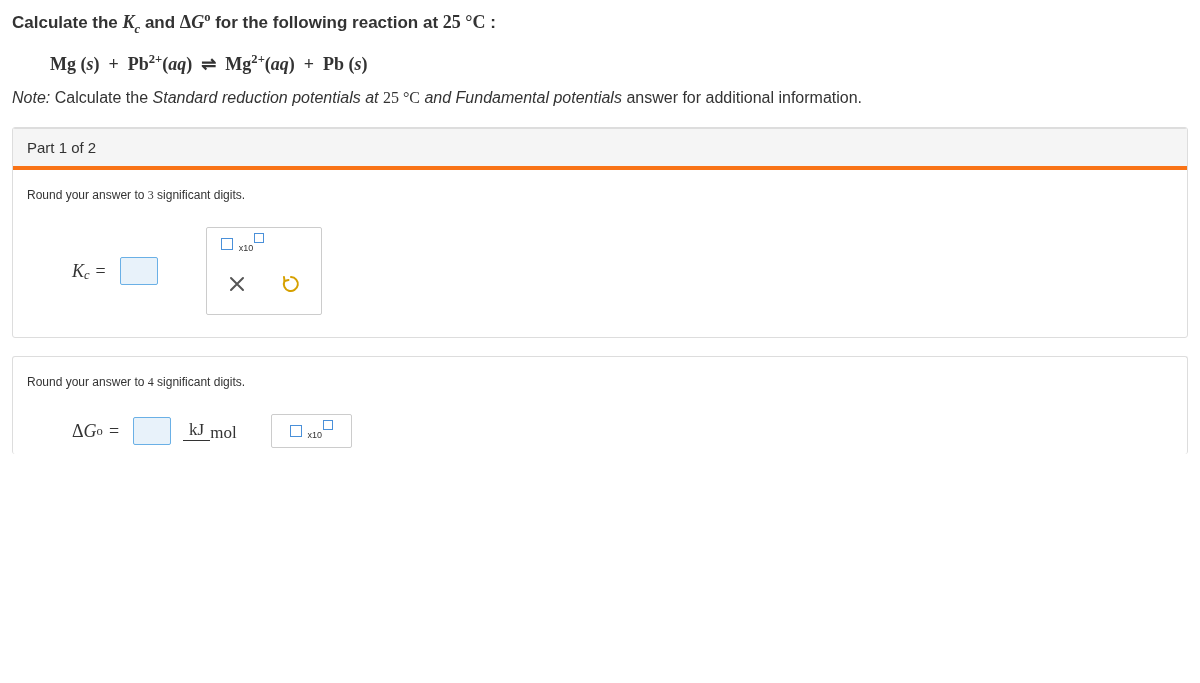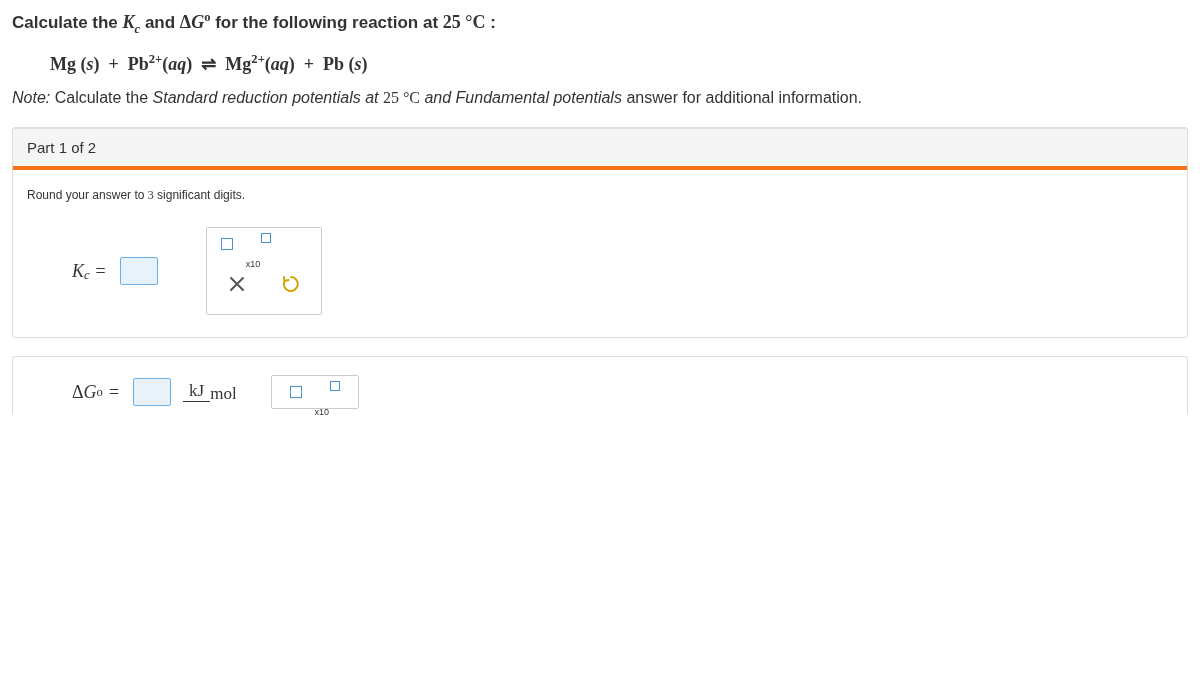--- a/index.html
+++ b/index.html
@@ -121,23 +121,23 @@
     }
     .sci-box {
       width: 12px;
       height: 12px;
       border: 1.5px solid #4a90d9;
       display: inline-block;
     }
     .sci-x10 {
       font-size: 9px;
       color: #333;
-      margin-left: 13px;
+      margin-left: 6px;
       position: relative;
-      top: 20px;
+      top: 4px;
     }
     .sci-exp {
       width: 10px;
       height: 10px;
       border: 1.5px solid #4a90d9;
       display: inline-block;
       position: relative;
       top: -6px;
       margin-left: 1px;
     }
@@ -249,20 +249,23 @@
               </svg>
           </button>
         </div>
       </div>
     </div>
   </div>
 </div>
 
 <div class="part-container" style="border-bottom:none;margin-bottom:0;">
   <div class="part-body" style="padding-bottom:6px;">
+    <div class="instruction">
+      <span>Round your answer to </span><span style="font-family:'Times New Roman',serif;">4</span><span> significant digits.</span>
+    </div>
     <div class="answer-row">
       <span class="answer-label">
         <span class="delta-g">Δ</span>
           <span class="math-letter">G</span>
           <span class="sup" style="font-style:normal;position:relative;">o</span>
         <span style="font-style:normal;margin:0 6px;"> = </span>
       </span>
       <input type="text" class="input-box" style="">
       <span class="unit-frac">
         <span class="unit-top">kJ</span>

